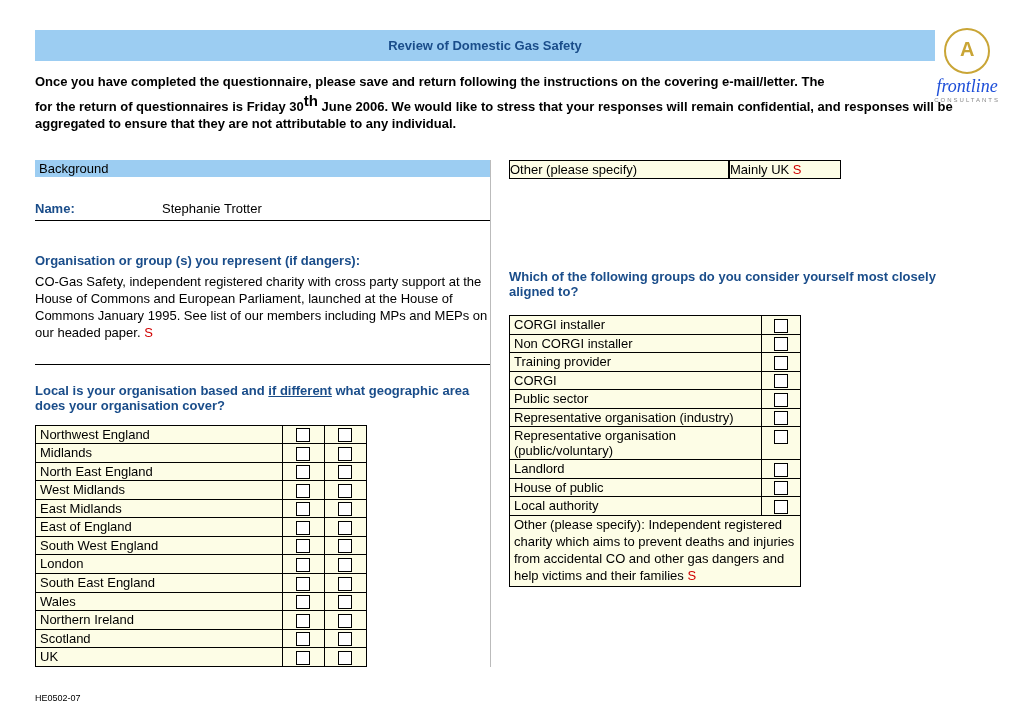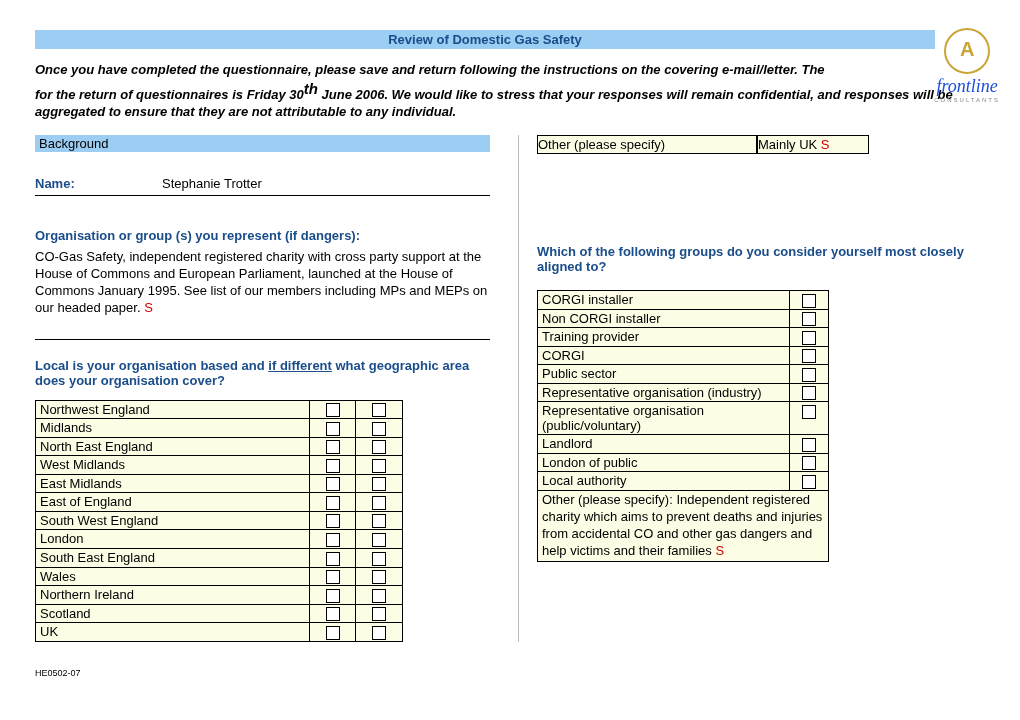--- a/index.html
+++ b/index.html
@@ -10,21 +10,21 @@
     color: #000;
     background: #fff;
     width: 1020px;
     box-sizing: border-box;
   }
   .header-bar {
     background: #9ccdf2;
     text-align: center;
     font-weight: bold;
     color: #1a4d8a;
-    padding: 2px 0;
+    padding: 8px 0;
     margin-bottom: 12px;
     width: 900px;
   }
   .logo {
     position: absolute;
     top: 28px;
     right: 20px;
     text-align: center;
   }
   .logo-circle {
@@ -51,28 +51,26 @@
     font-style: italic;
   }
   .logo-sub {
     font-size: 6px;
     color: #888;
     letter-spacing: 2px;
   }
   .intro {
     font-weight: bold;
     line-height: 1.35;
-    margin-bottom: 14px;
+    margin-bottom: 27px;
     width: 920px;
-    font-style: italic;
   }
   .intro sup { font-size: 15px; }
   .columns {
     display: flex;
-    gap: 28px;
   }
   .col {
     width: 455px;
   }
   .col-right {
     border-left: 1px solid #bbb;
     padding-left: 18px;
     width: 440px;
   }
   .bg-header {
@@ -173,21 +171,21 @@
     </div>
 
     <div style="height:18px"></div>
     <div class="hr-line"></div>
 
     <div class="qtext">
       <span>Local is your organisation based and </span><span class="under">if different</span><span> what geographic area does your organisation cover?</span>
     </div>
 
     <div style="height:6px"></div>
-    <table class="grid" style="width:368px">
+    <table class="grid" style="width:332px">
       <tbody id="regions-body">
           <tr>
             <td style="width:220px">Northwest England</td>
             <td class="cbcell"><span class="cb"></span></td>
             <td class="cbcell"><span class="cb"></span></td>
           </tr>
           <tr>
             <td style="width:220px">Midlands</td>
             <td class="cbcell"><span class="cb"></span></td>
             <td class="cbcell"><span class="cb"></span></td>
@@ -290,21 +288,21 @@
           </tr>
           <tr>
             <td style="width:240px">Representative organisation (public/voluntary)</td>
             <td class="cbcell" style="vertical-align:top"><span class="cb"></span></td>
           </tr>
           <tr>
             <td style="width:240px">Landlord</td>
             <td class="cbcell" style="vertical-align:top"><span class="cb"></span></td>
           </tr>
           <tr>
-            <td style="width:240px">London of public</td>
+            <td style="width:240px">House of public</td>
             <td class="cbcell" style="vertical-align:top"><span class="cb"></span></td>
           </tr>
           <tr>
             <td style="width:240px">Local authority</td>
             <td class="cbcell" style="vertical-align:top"><span class="cb"></span></td>
           </tr>
           <tr>
             <td colspan="2" style="line-height:1.3">Other (please specify): Independent registered charity which aims to prevent deaths and injuries from accidental CO and other gas dangers and help victims and their families <span class="red">S</span></td>
           </tr>
         </tbody>

